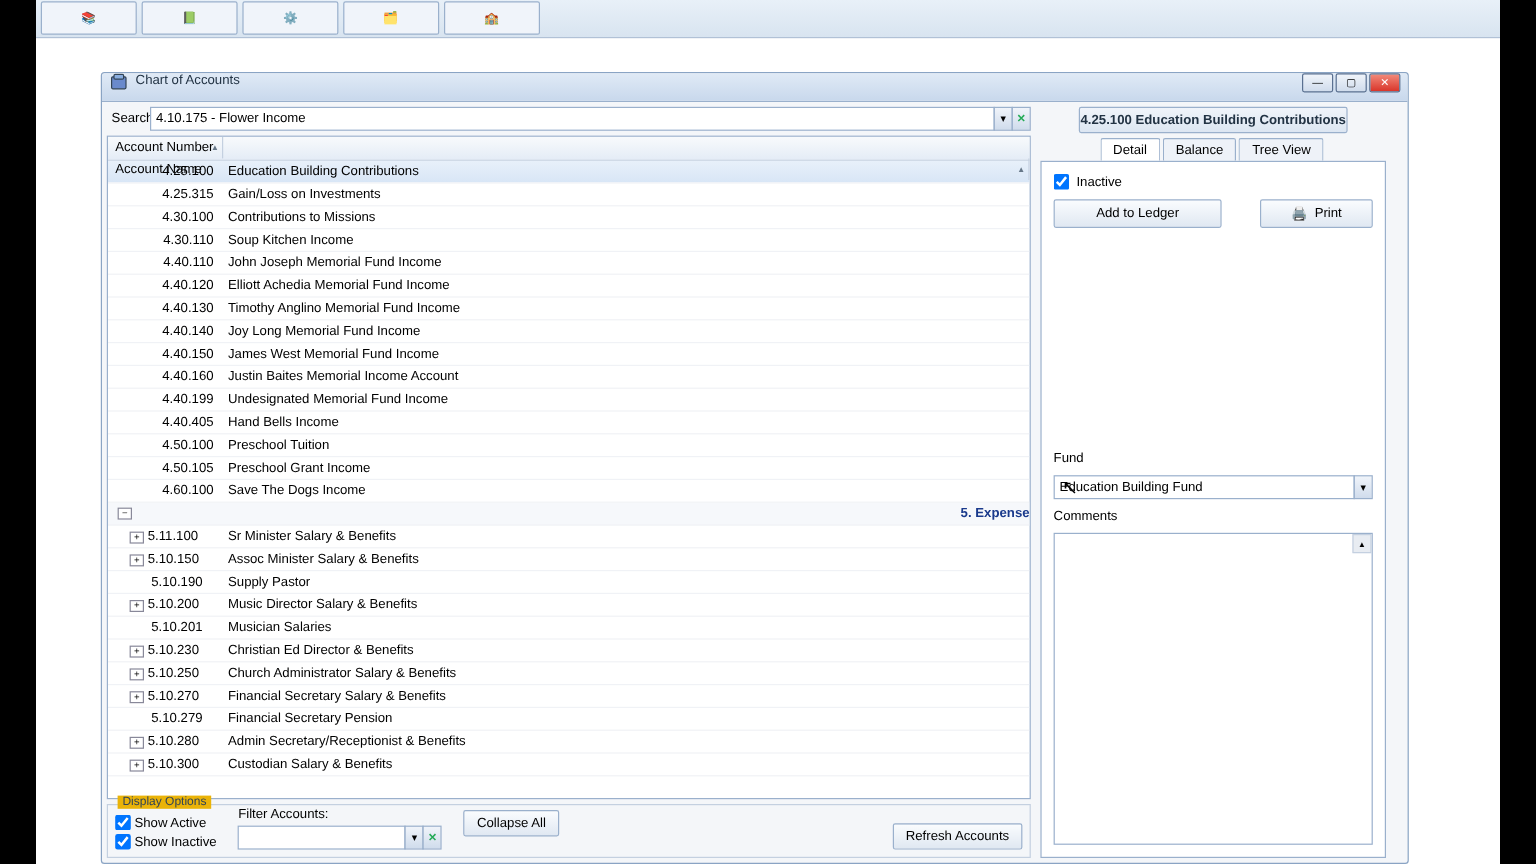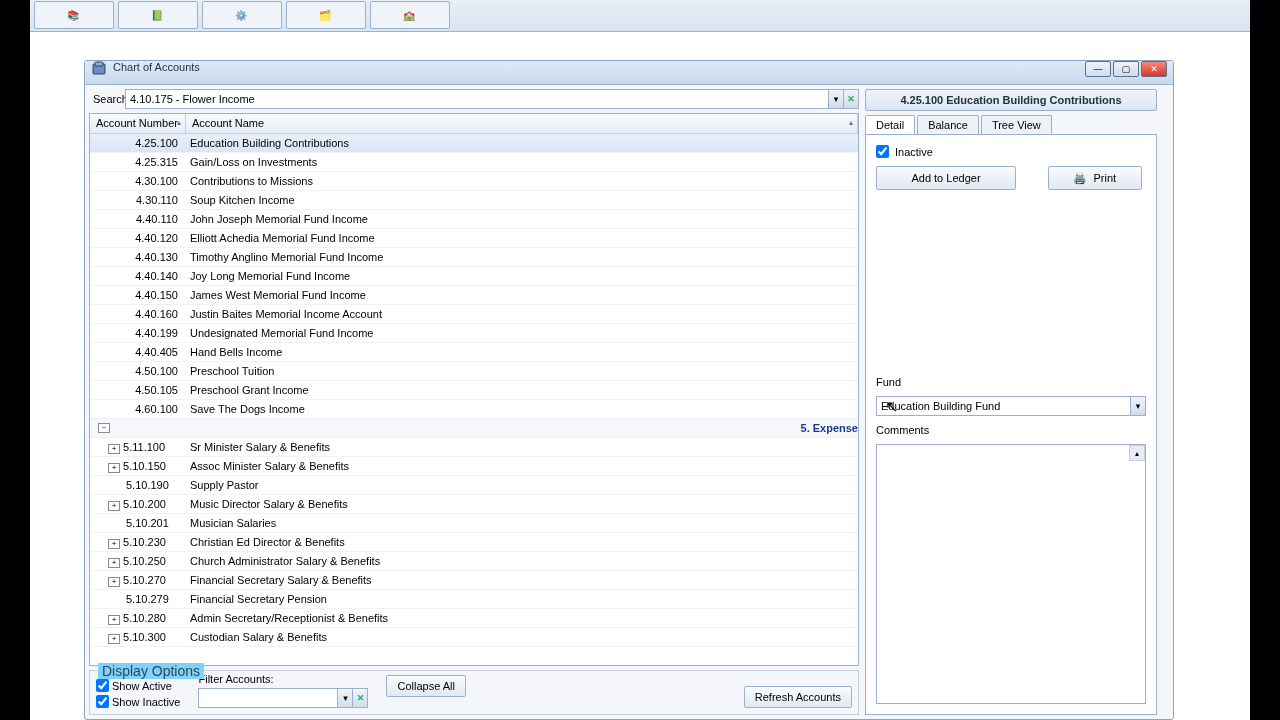--- a/index.html
+++ b/index.html
@@ -16,45 +16,45 @@
 .win-btn { width: 26px; height: 16px; border: 1px solid #5a7090; border-radius: 2px; background: linear-gradient(#f0f4fa,#d0dcec); display: flex; align-items: center; justify-content: center; font-size: 9px; }
 .win-btn.close { background: linear-gradient(#f28a7a,#d9352a); color: #fff; }
 .content { display: flex; flex: 1; padding: 4px; gap: 6px; overflow: hidden; }
 .left-panel { width: 770px; display: flex; flex-direction: column; }
 .search-row { display: flex; align-items: center; margin-bottom: 4px; }
 .search-row .lbl { width: 36px; padding-left: 4px; }
 .search-input { flex: 1; height: 20px; border: 1px solid #9ab0cc; background: #fff; padding: 0 4px; }
 .combo-arrow, .clear-x { width: 16px; height: 20px; border: 1px solid #9ab0cc; background: linear-gradient(#f0f4fa,#d0dcec); display: flex; align-items: center; justify-content: center; margin-left: -1px; font-size: 9px; }
 .clear-x { color: #2a5; font-weight: bold; }
 .grid { flex: 1; border: 1px solid #9ab0cc; background: #fff; display: flex; flex-direction: column; overflow: hidden; }
-.grid-header { display: flex; height: 20px; background: linear-gradient(#f8fafc,#e4ecf6); border-bottom: 1px solid #c4d0e0; }
+.grid-header { display: flex; height: 20px; background: linear-gradient(#f8fafc,#e4ecf6); border-bottom: 1px solid #c4d0e0; flex-direction: column; }
 .gh-col { border-right: 1px solid #c4d0e0; padding: 3px 6px; position: relative; }
 .col-num { width: 96px; }
 .col-name { flex: 1; }
 .gh-sort { position: absolute; right: 4px; top: 4px; font-size: 8px; color: #678; }
 .grid-body { flex: 1; overflow-y: scroll; overflow-x: hidden; }
 .grid-body::-webkit-scrollbar { width: 16px; }
 .grid-body::-webkit-scrollbar-track { background: #e8ecf2; border-left: 1px solid #c4d0e0; }
 .grid-body::-webkit-scrollbar-thumb { background: linear-gradient(90deg,#d0dcec,#b8c8dc); border: 1px solid #9ab0cc; border-radius: 2px; }
 .grid-body::-webkit-scrollbar-button { height: 16px; background: #d8e0ec; border: 1px solid #9ab0cc; }
 .grow { display: flex; height: 19px; align-items: center; border-bottom: 1px solid #f0f2f6; }
 .grow.selected { background: linear-gradient(#e8f0fa,#d8e6f6); }
 .grow .c1 { width: 96px; text-align: right; padding-right: 8px; }
 .grow .c2 { flex: 1; padding-left: 4px; }
 .grow.group { background: #f6f8fb; font-weight: bold; color: #1a3a8c; }
 .grow .tree-toggle { width: 12px; display: inline-flex; align-items: center; justify-content: center; margin-left: 8px; border: 1px solid #889; font-size: 8px; height: 10px; line-height: 8px; background: #fff; color: #333; font-weight: normal; }
 .grow .plus { width: 12px; display: inline-flex; align-items: center; justify-content: center; margin-left: 18px; border: 1px solid #889; font-size: 8px; height: 10px; line-height: 8px; background: #fff; }
 .display-opts { margin-top: 4px; border: 1px solid #c4d0e0; padding: 2px 6px 6px; position: relative; display: flex; gap: 18px; align-items: flex-end; }
-.display-opts .legend { position: absolute; top: -8px; left: 8px; background: #7dd3fc; padding: 0 4px; font-size: 14px; color: #345; }
+.display-opts .legend { position: absolute; top: -8px; left: 8px; background: #eab308; padding: 0 4px; font-size: 10px; color: #345; }
 .chk-row { display: flex; align-items: center; gap: 3px; margin-top: 3px; }
 .chk-row input { width: 13px; height: 13px; }
 .filter-combo { display: flex; align-items: center; }
 .filter-combo input { width: 140px; height: 20px; border: 1px solid #9ab0cc; }
 .btn { height: 22px; padding: 0 10px; border: 1px solid #9ab0cc; background: linear-gradient(#fafcfe,#e0e8f2); border-radius: 2px; cursor: pointer; }
-.right-panel { width: 292px; display: flex; flex-direction: column; }
+.right-panel { width: 292px; display: flex; flex-direction: column; align-items: center; }
 .sel-title { height: 22px; background: linear-gradient(#f0f4fa,#dce6f2); border: 1px solid #9ab0cc; display: flex; align-items: center; justify-content: center; font-weight: bold; color: #234; border-radius: 2px; }
 .tabs { display: flex; margin-top: 4px; }
 .tab { padding: 3px 10px; border: 1px solid #9ab0cc; background: #eef2f8; border-bottom: none; margin-right: 2px; border-radius: 2px 2px 0 0; }
 .tab.active { background: #fff; }
 .tab-content { flex: 1; border: 1px solid #9ab0cc; background: #fff; padding: 10px; display: flex; flex-direction: column; gap: 8px; }
 .tc-row { display: flex; align-items: center; gap: 6px; }
 .wide-btn { width: 140px; height: 24px; border: 1px solid #9ab0cc; background: linear-gradient(#fafcfe,#e0e8f2); border-radius: 2px; display: flex; align-items: center; justify-content: center; gap: 6px; }
 .print-btn { width: 94px; height: 24px; border: 1px solid #9ab0cc; background: linear-gradient(#fafcfe,#e0e8f2); border-radius: 2px; display: flex; align-items: center; justify-content: center; gap: 6px; }
 .spacer { flex: 1; }
 .fund-combo { display: flex; }

